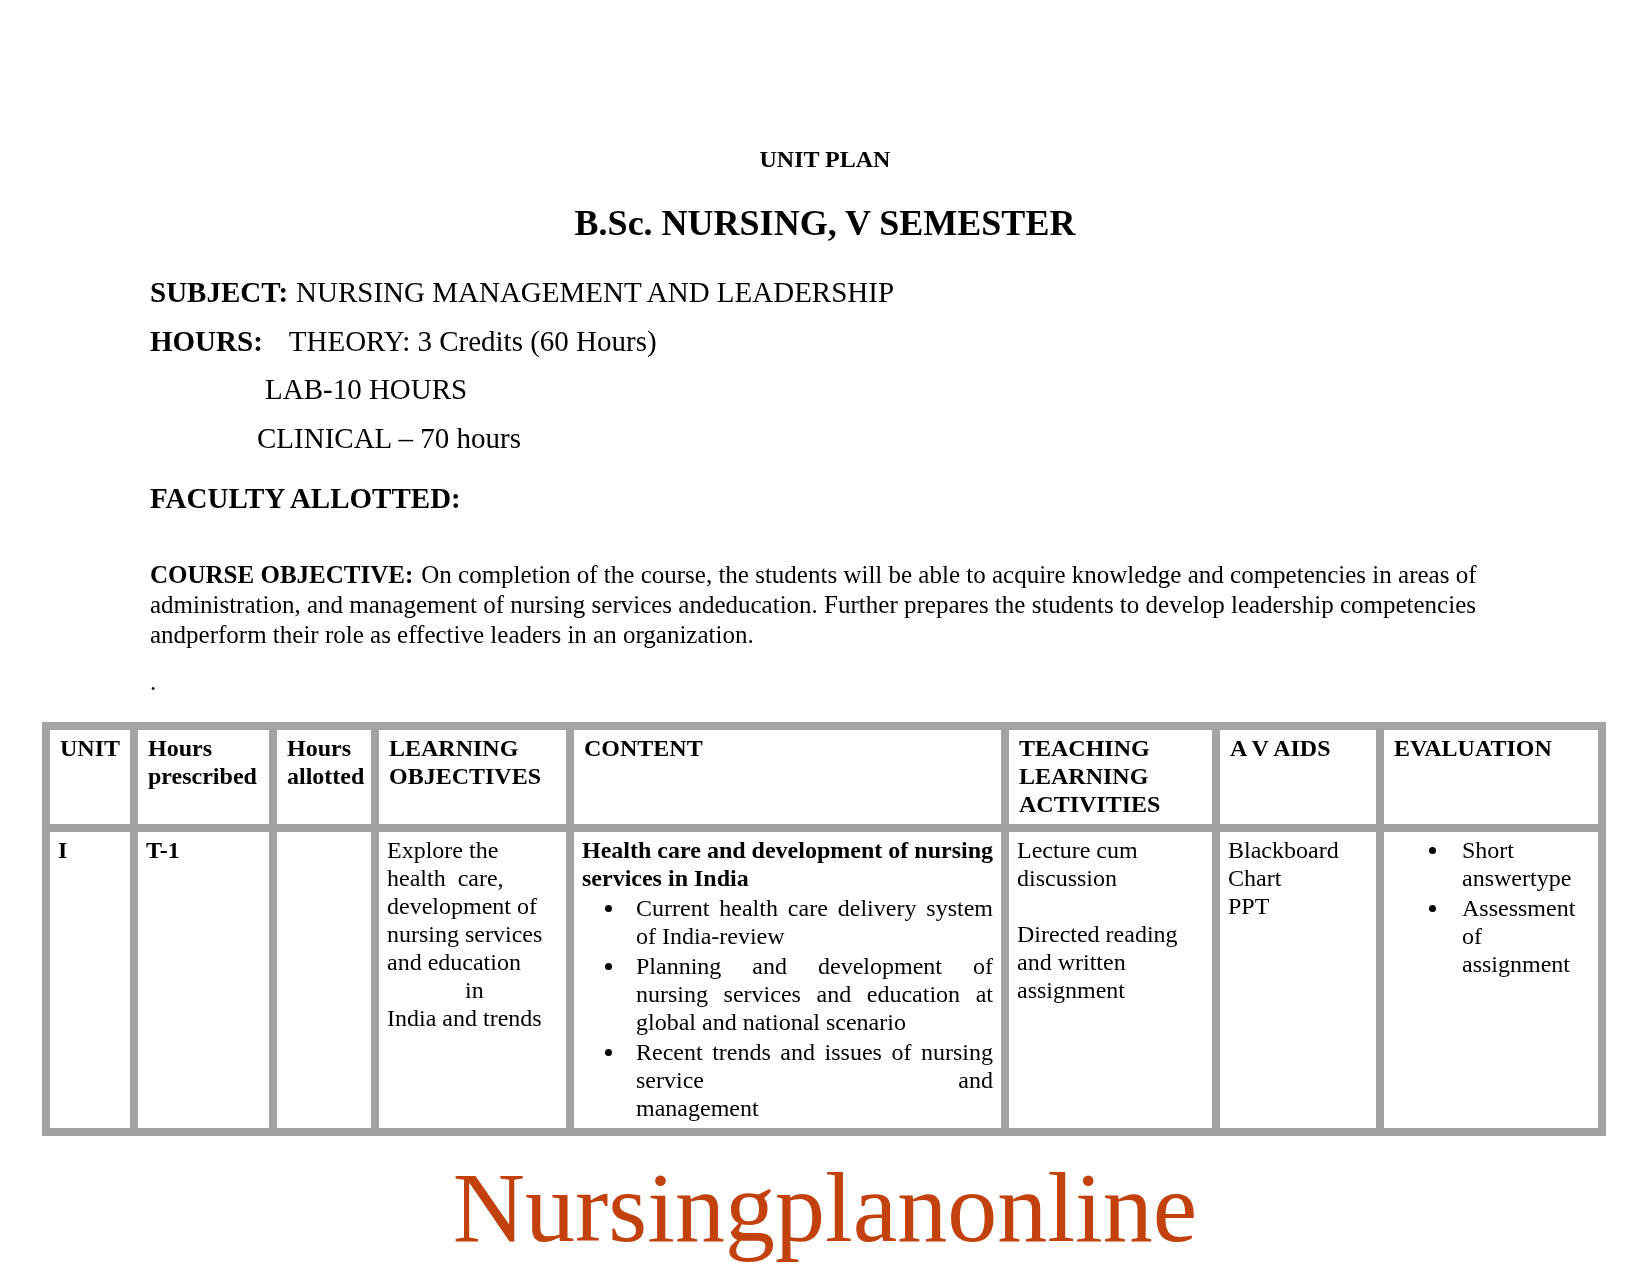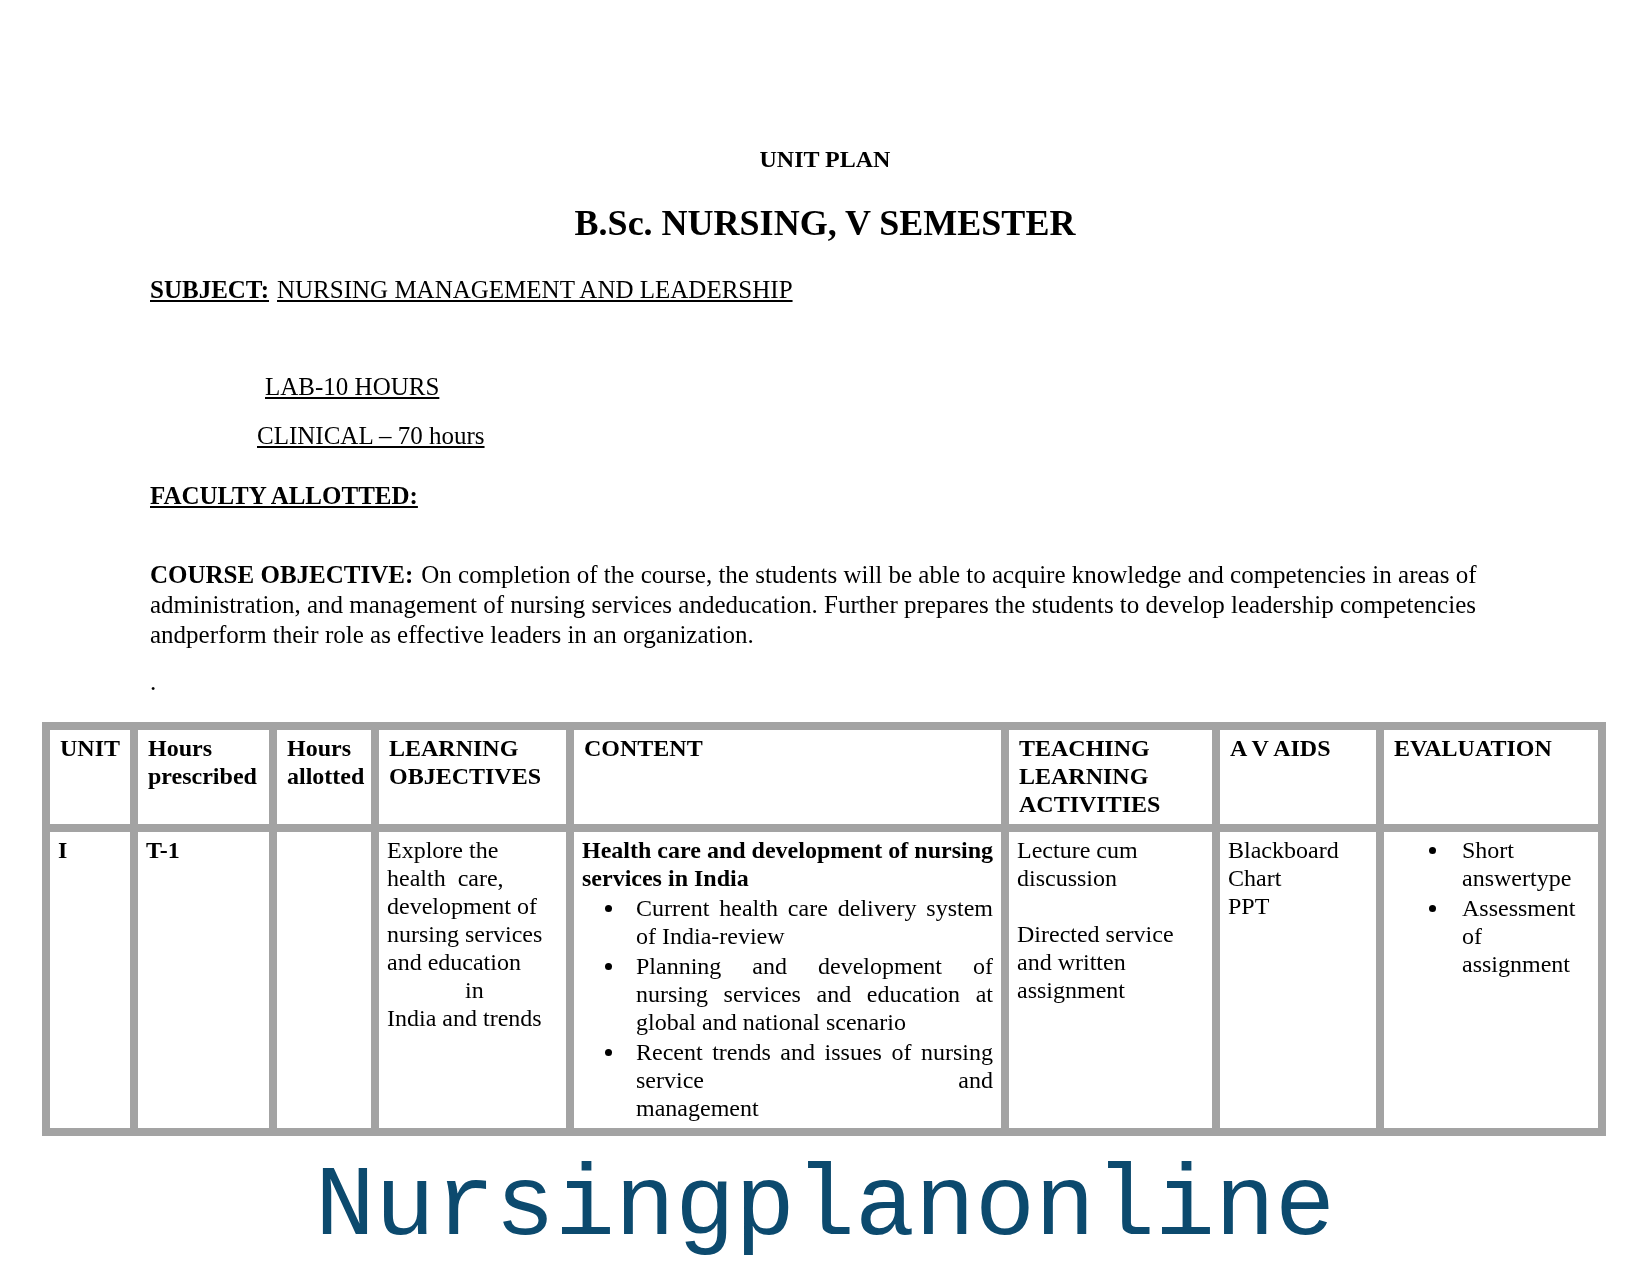--- a/index.html
+++ b/index.html
@@ -15,21 +15,21 @@
   .doc-title {
     position: absolute; left: 0; right: 0; top: 146px;
     text-align: center; font-weight: bold; font-size: 24px;
   }
   .doc-subtitle {
     position: absolute; left: 0; right: 0; top: 202px;
     text-align: center; font-weight: bold; font-size: 36px;
   }
   .meta-line {
     position: absolute; left: 150px;
-    font-size: 25px; white-space: nowrap; text-decoration: underline;
+    font-size: 29px; white-space: nowrap;
   }
   .meta-label { font-weight: bold; margin-right: 8px; }
   .meta-label.wide-gap { margin-right: 26px; }
   .indent-lab { left: 265px; }
   .indent-clinical { left: 257px; }
   .objective {
     position: absolute; left: 150px; top: 560px; width: 1372px;
     font-size: 25px; line-height: 30px;
   }
   .objective-text { white-space: pre-line; }
@@ -62,37 +62,40 @@
   ul.content-bullets li { padding-left: 10px; margin-bottom: 2px; text-align: justify; }
   ul.content-bullets li.stretch-last { white-space: pre-wrap; text-align-last: justify; }
   .cell-teaching, .cell-av { white-space: pre-wrap; }
   .cell-eval { padding-top: 6px; }
   ul.eval-bullets { margin: 0; padding-left: 58px; list-style: disc; }
   ul.eval-bullets li { padding-left: 12px; margin-bottom: 2px; }
 
   .watermark {
     position: absolute; left: 0; right: 0; top: 1158px;
     text-align: center;
-    font-family: Liberation Mono, monospace;
+    font-family: Liberation Serif, serif;
     font-size: 100px; line-height: 1;
-    color: #0c4a6e; white-space: nowrap;
+    color: #c2410c; white-space: nowrap;
   }
 </style>
 </head>
 <body>
 
 <div class="page">
 
   <div class="doc-title">UNIT PLAN</div>
   <div class="doc-subtitle">B.Sc. NURSING, V SEMESTER</div>
 
   <div class="meta-line" style="top: 276px;">
     <span class="meta-label">SUBJECT:</span><span>NURSING MANAGEMENT AND LEADERSHIP</span>
   </div>
 
+  <div class="meta-line" style="top: 325px;">
+    <span class="meta-label wide-gap">HOURS:</span><span>THEORY: 3 Credits (60 Hours)</span>
+  </div>
 
   <div class="meta-line indent-lab" style="top: 373px;">
     <span>LAB-10 HOURS</span>
   </div>
 
   <div class="meta-line indent-clinical" style="top: 422px;">
     <span>CLINICAL – 70 hours</span>
   </div>
 
   <div class="meta-line" style="top: 474px; margin-top: 8px;">
@@ -152,21 +155,21 @@
           <ul class="content-bullets">
             <li>Current health care delivery system of India-review</li>
             <li>Planning and development of nursing services and education at global and national scenario</li>
             <li class="stretch-last">Recent trends and issues of nursing service and
 management</li>
           </ul>
         </td>
         <td class="cell-teaching">Lecture cum
 discussion
 
-Directed service
+Directed reading
 and written
 assignment</td>
         <td class="cell-av">Blackboard
 Chart
 PPT</td>
         <td class="cell-eval">
           <ul class="eval-bullets">
             <li>Short answertype</li>
             <li>Assessment of assignment</li>
           </ul>

